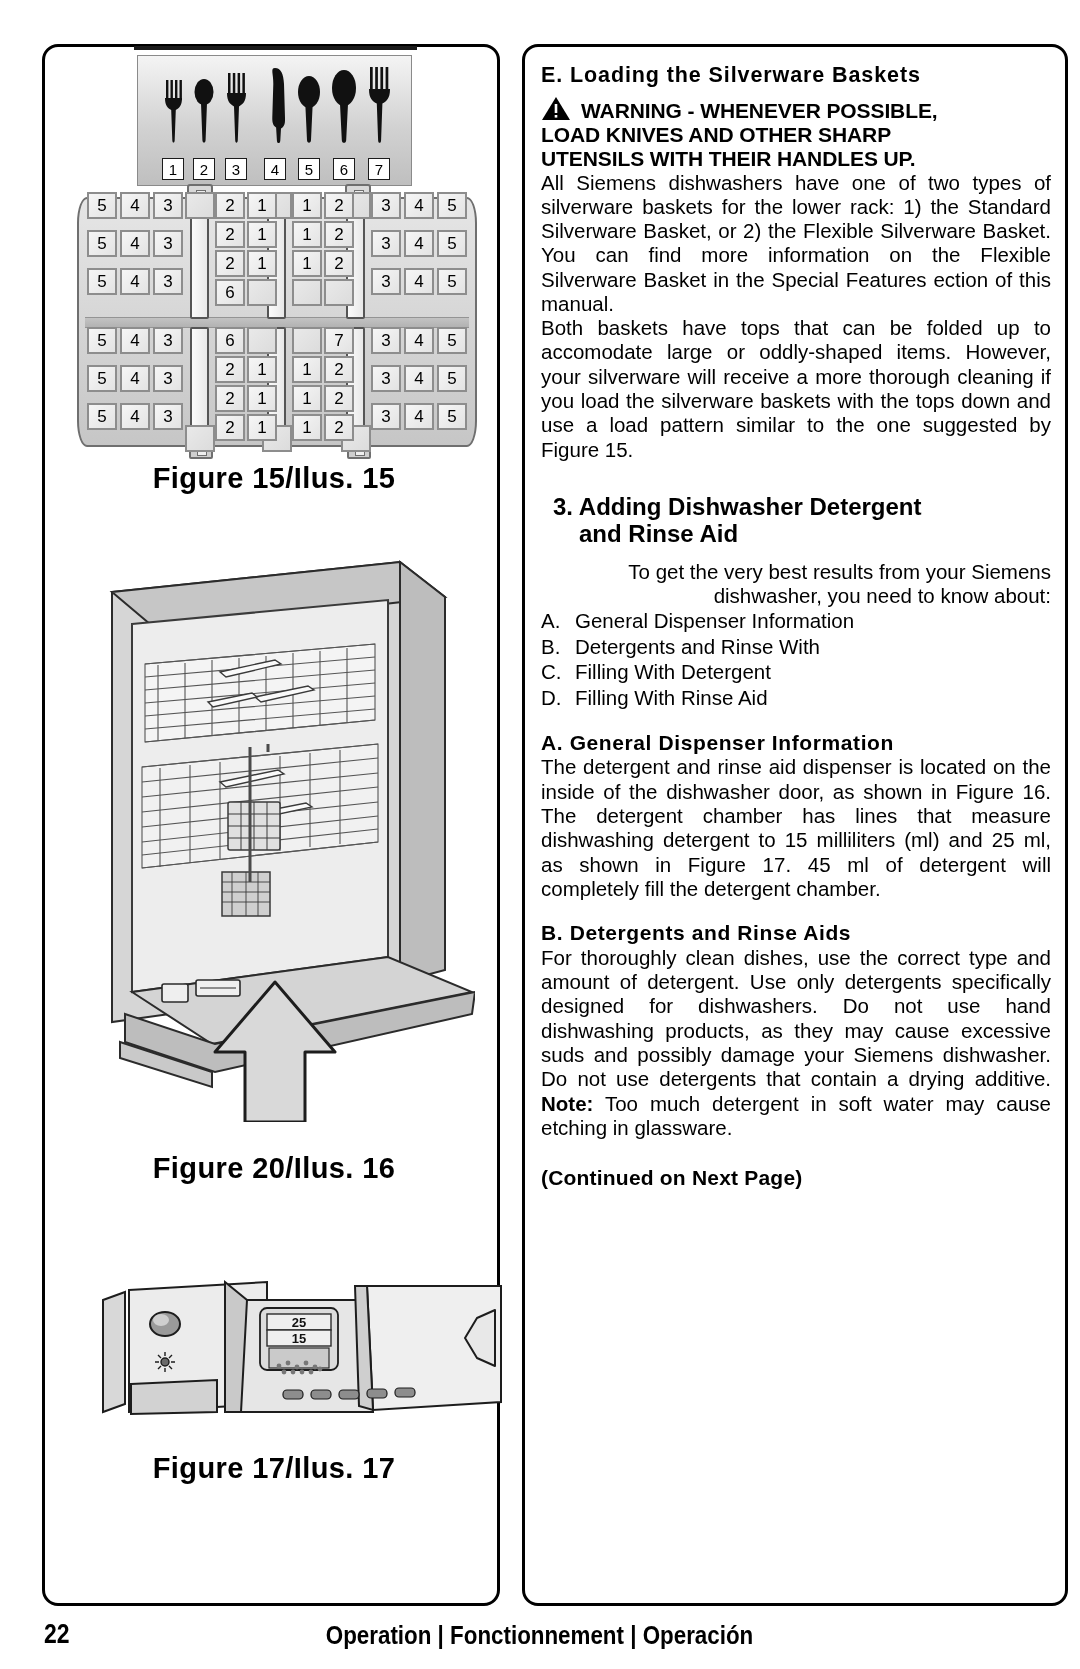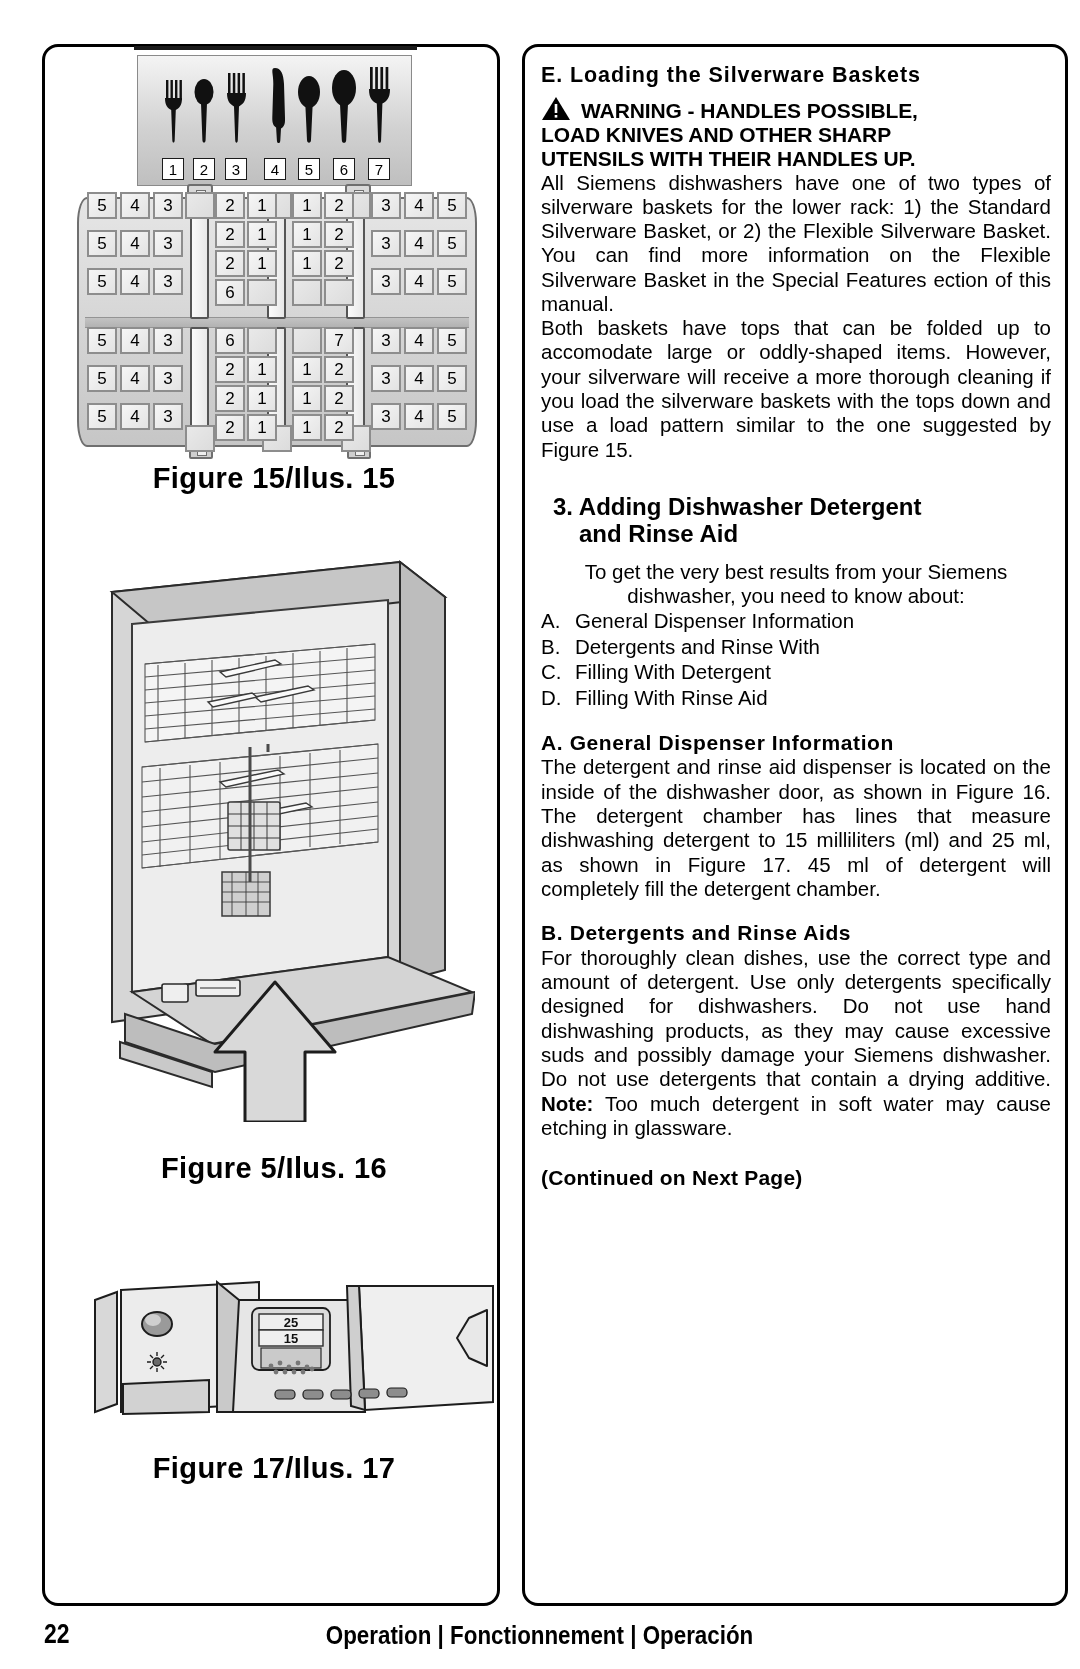--- a/index.html
+++ b/index.html
@@ -75,21 +75,21 @@
     margin: 12px;
   }
   .h-big .indent { display:block; padding-left: 26px; }
   p.body {
     font-size: 20.5px;
     line-height: 1.185;
     margin: 0;
     text-align: justify;
     text-justify: inter-word;
   }
-  p.body.nojust { text-align: center; }
+  p.body.nojust { text-align: right; }
   .warn-block {
     font-size: 21px;
     font-weight: bold;
     line-height: 1.13;
     margin: 8px 0 0 0;
     letter-spacing: -0.1px;
   }
   .warn-tri {
     display: inline-block;
     vertical-align: -3px;
@@ -215,21 +215,21 @@
     position: absolute; left: 8px; right: 8px; height: 9px;
     background: linear-gradient(180deg,#c3c3c3,#b2b2b2);
     border-top: 1.5px solid #949494;
     border-bottom: 1.5px solid #949494;
   }
 
   
   #dishwasher { position: absolute; left: 55px; top: 505px; width: 375px; height: 570px; }
 
   
-  #dispenser { position: absolute; left: 44px; top: 1215px; width: 410px; height: 155px; text-decoration: underline; }
+  #dispenser { position: absolute; left: 52px; top: 1215px; width: 410px; height: 155px; text-decoration: underline; }
 
   svg { display: block; }
 </style>
 </head>
 <body>
 
 <div id="page">
 
 
   <div class="panel" id="left-panel">
@@ -443,21 +443,21 @@
             <rect x="96" y="428" width="44" height="16" rx="2"></rect>
             <path d="M100,436 H136" stroke-width="1"></path>
           </g>
 
           <polygon points="20,490 112,520 112,535 20,506" fill="#c9c9c9" stroke="#2b2b2b" stroke-width="2"></polygon>
 
           <polygon points="115,500 175,430 235,500 205,500 205,570 145,570 145,500" fill="#d9d9d9" stroke="#1d1d1d" stroke-width="3" stroke-linejoin="round"></polygon>
         </svg>
       </div>
 
-      <div class="fig-cap" style="top:1105px;">Figure 5/Ilus. 16</div>
+      <div class="fig-cap" style="top:1105px;">Figure 20/Ilus. 16</div>
 
       <div id="dispenser">
         <svg width="410" height="155" viewBox="0 0 410 155">
 
           <polygon points="6,38 28,30 28,142 6,150" fill="#d8d8d8" stroke="#1d1d1d" stroke-width="2"></polygon>
           <polygon points="32,28 170,20 170,142 32,150" fill="#ececec" stroke="#1d1d1d" stroke-width="2"></polygon>
 
           <ellipse cx="68" cy="62" rx="15" ry="12" fill="#9a9a9a" stroke="#1d1d1d" stroke-width="2"></ellipse>
           <ellipse cx="64" cy="58" rx="8" ry="6" fill="#cfcfcf"></ellipse>
 
@@ -519,21 +519,21 @@
 
       <div class="h-sec">E. Loading the Silverware Baskets</div>
 
       <div class="warn-block">
         <span class="warn-tri">
           <svg width="30" height="25" viewBox="0 0 30 25">
             <polygon points="15,1 29,24 1,24" fill="#000"></polygon>
             <rect x="13.7" y="8" width="2.6" height="9" fill="#fff"></rect>
             <rect x="13.7" y="19" width="2.6" height="2.6" fill="#fff"></rect>
           </svg>
-        </span><span>WARNING -  HANDLES POSSIBLE,</span><br>
+        </span><span>WARNING -  WHENEVER POSSIBLE,</span><br>
         <span>LOAD KNIVES AND OTHER SHARP</span><br>
         <span>UTENSILS WITH THEIR HANDLES UP.</span>
       </div>
 
       <p class="body">All Siemens dishwashers have one of two types of silverware baskets for the lower rack: 1) the Standard Silverware Basket, or 2) the Flexible Silverware Basket. You can find more information on the Flexible Silverware Basket in the Special Features ection of this manual.</p>
       <p class="body">Both baskets have tops that can be folded up to accomodate large or oddly-shaped items. However, your silverware will receive a more thorough cleaning if you load the silverware baskets with the tops down and use a load pattern similar to the one suggested by Figure 15.</p>
 
       <div class="spacer-20"></div>
 
       <div class="h-big">

